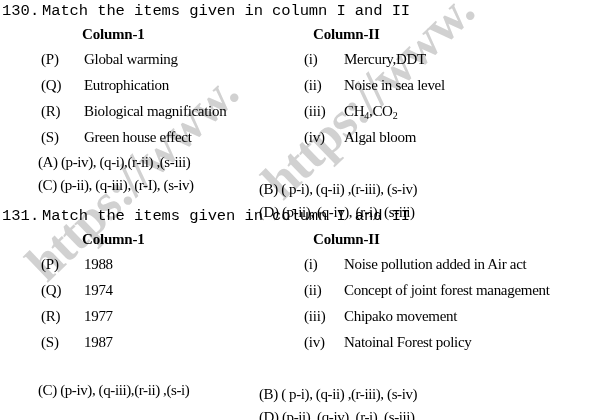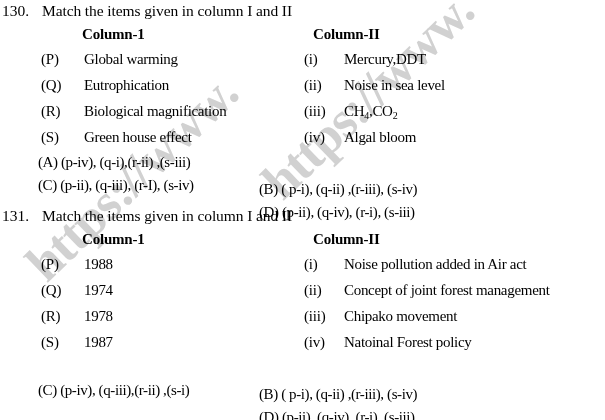--- a/index.html
+++ b/index.html
@@ -63,20 +63,21 @@
     position: absolute;
     left: 0;
     width: 605px;
   }
   #question-130 { top: 0px; }
   #question-131 { top: 205px; }
 
   .q-stem-row {
     position: relative;
     height: 24px;
+    font-family: Liberation Mono, monospace;
   }
   .q-number {
     position: absolute;
     left: 2px;
     top: 1px;
     font-size: 15.5px;
     line-height: 20px;
   }
   .q-stem {
     position: absolute;
@@ -242,21 +243,21 @@
 
       <div class="pair-row">
         <span class="tag tag-left">(Q)</span>
         <span class="text text-left">1974</span>
         <span class="tag tag-right">(ii)</span>
         <span class="text text-right">Concept of joint forest management</span>
       </div>
 
       <div class="pair-row">
         <span class="tag tag-left">(R)</span>
-        <span class="text text-left">1978</span>
+        <span class="text text-left">1977</span>
         <span class="tag tag-right">(iii)</span>
         <span class="text text-right">Chipako movement</span>
       </div>
 
       <div class="pair-row">
         <span class="tag tag-left">(S)</span>
         <span class="text text-left">1987</span>
         <span class="tag tag-right">(iv)</span>
         <span class="text text-right">Natoinal Forest policy</span>
       </div>

